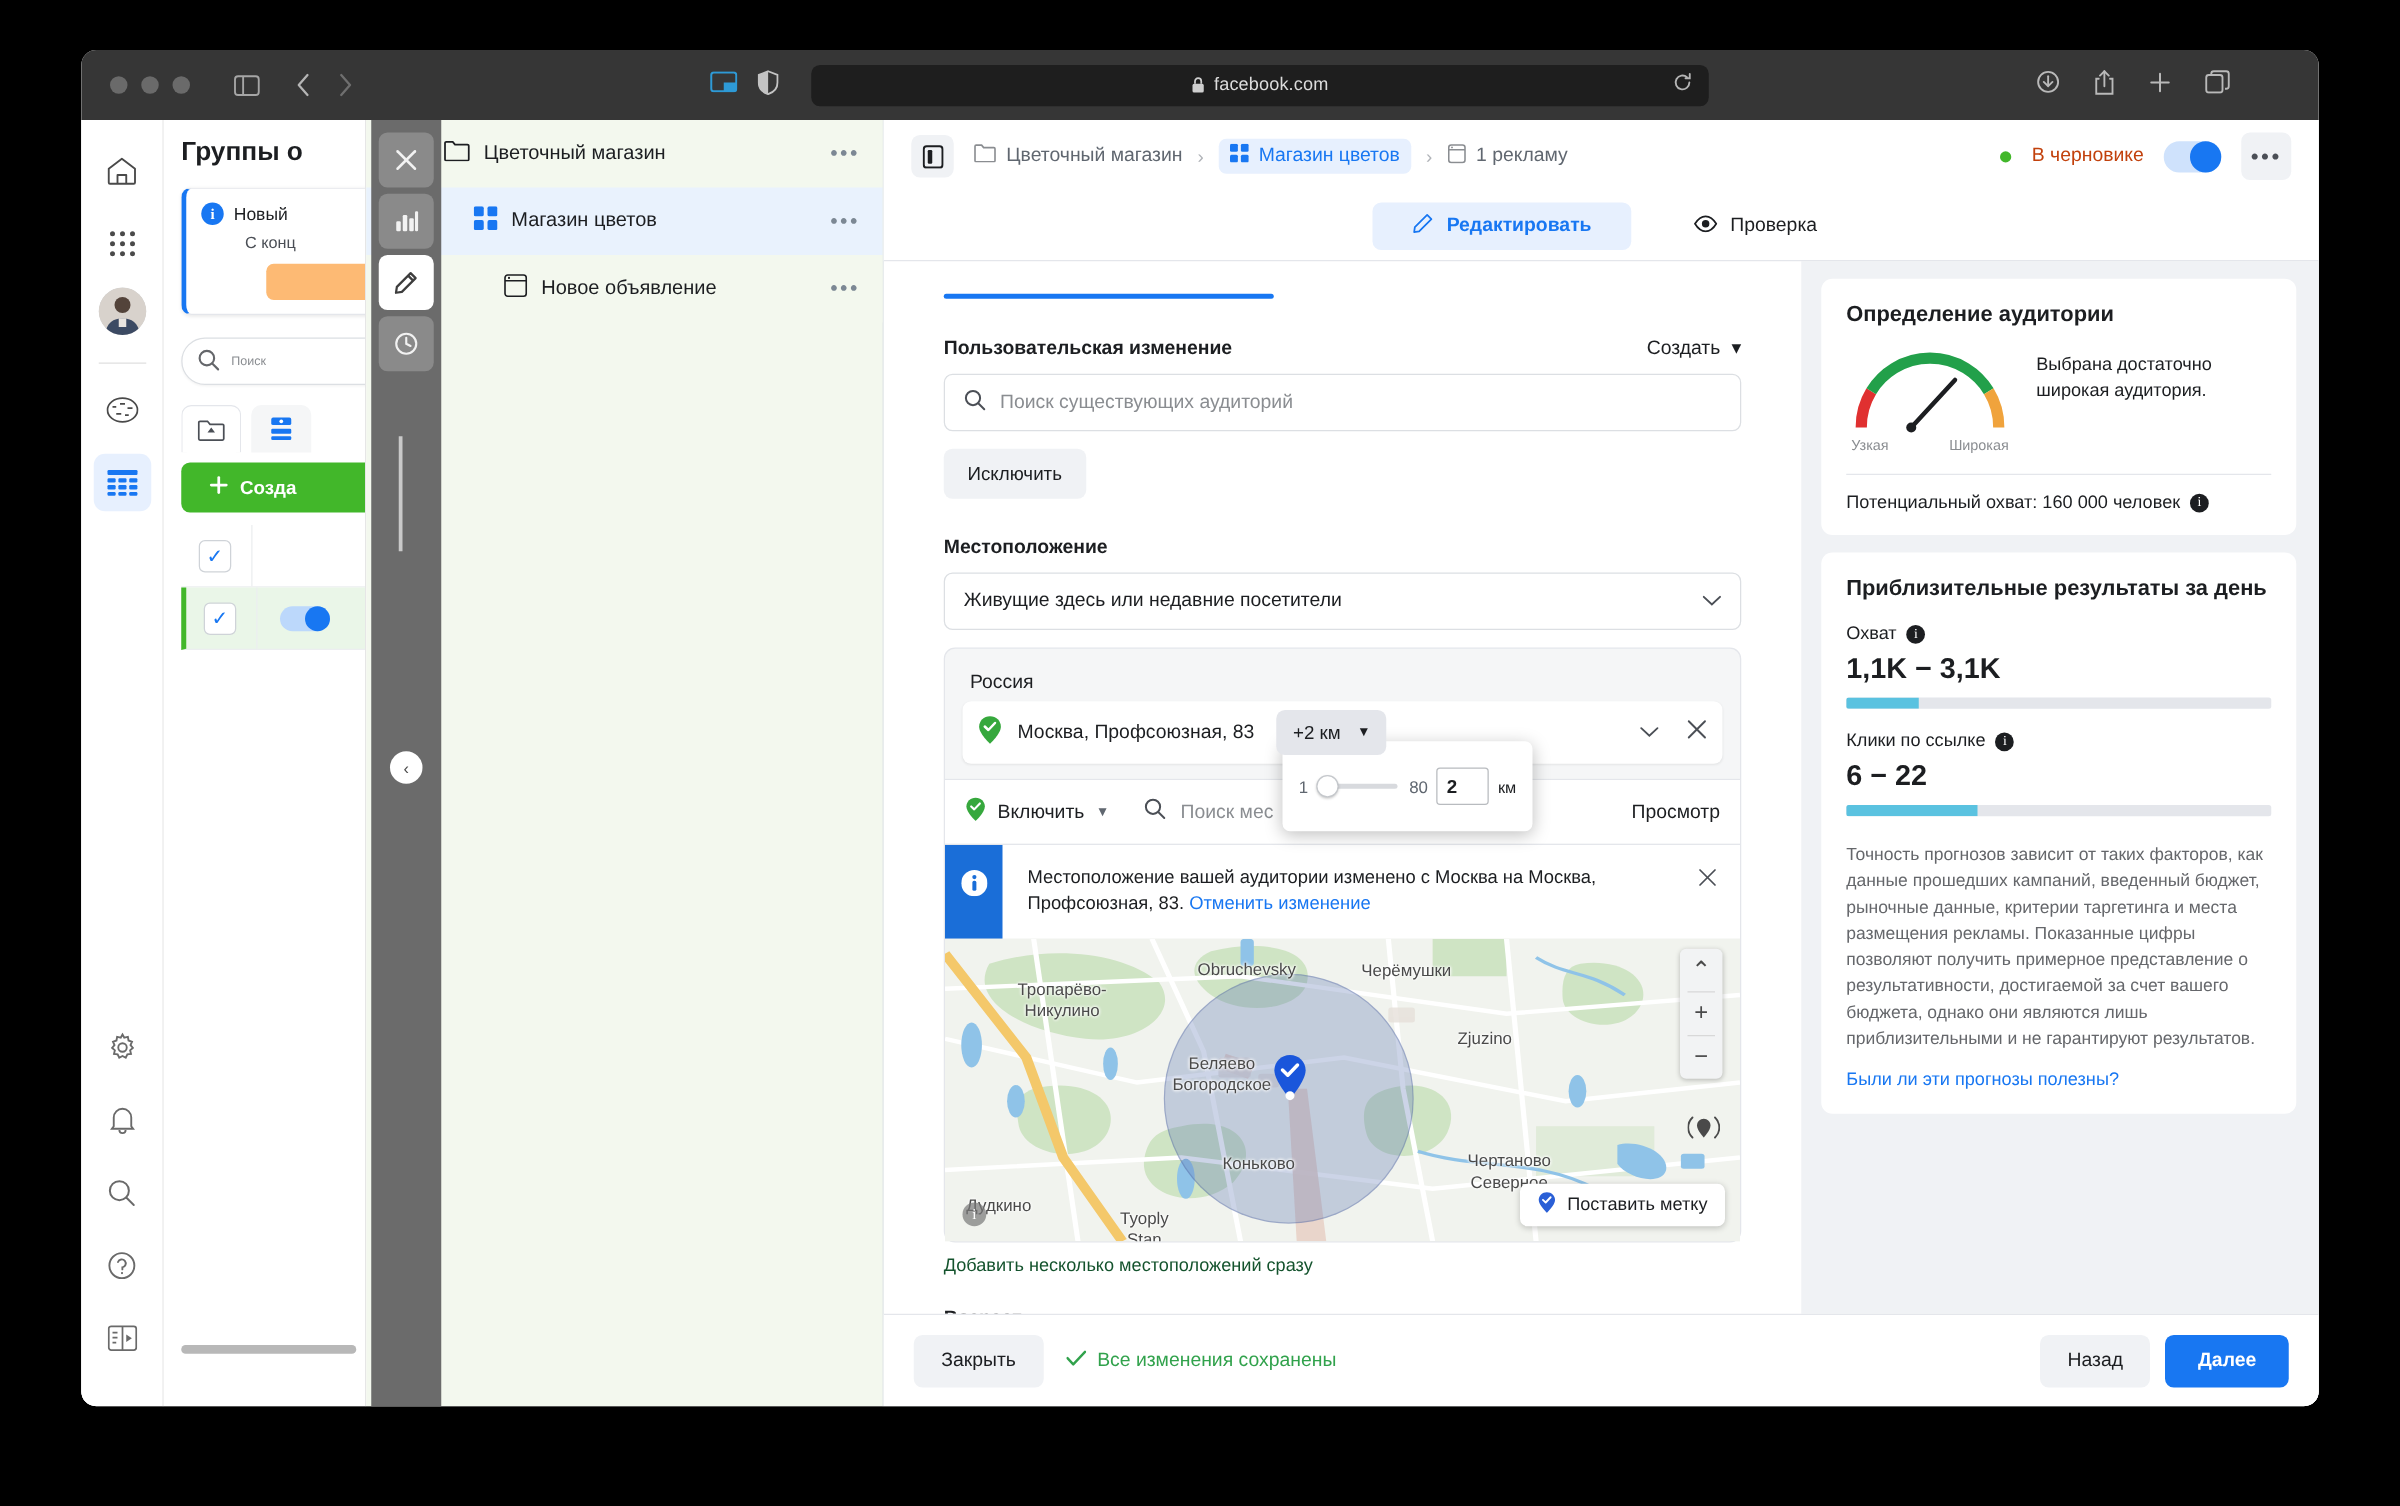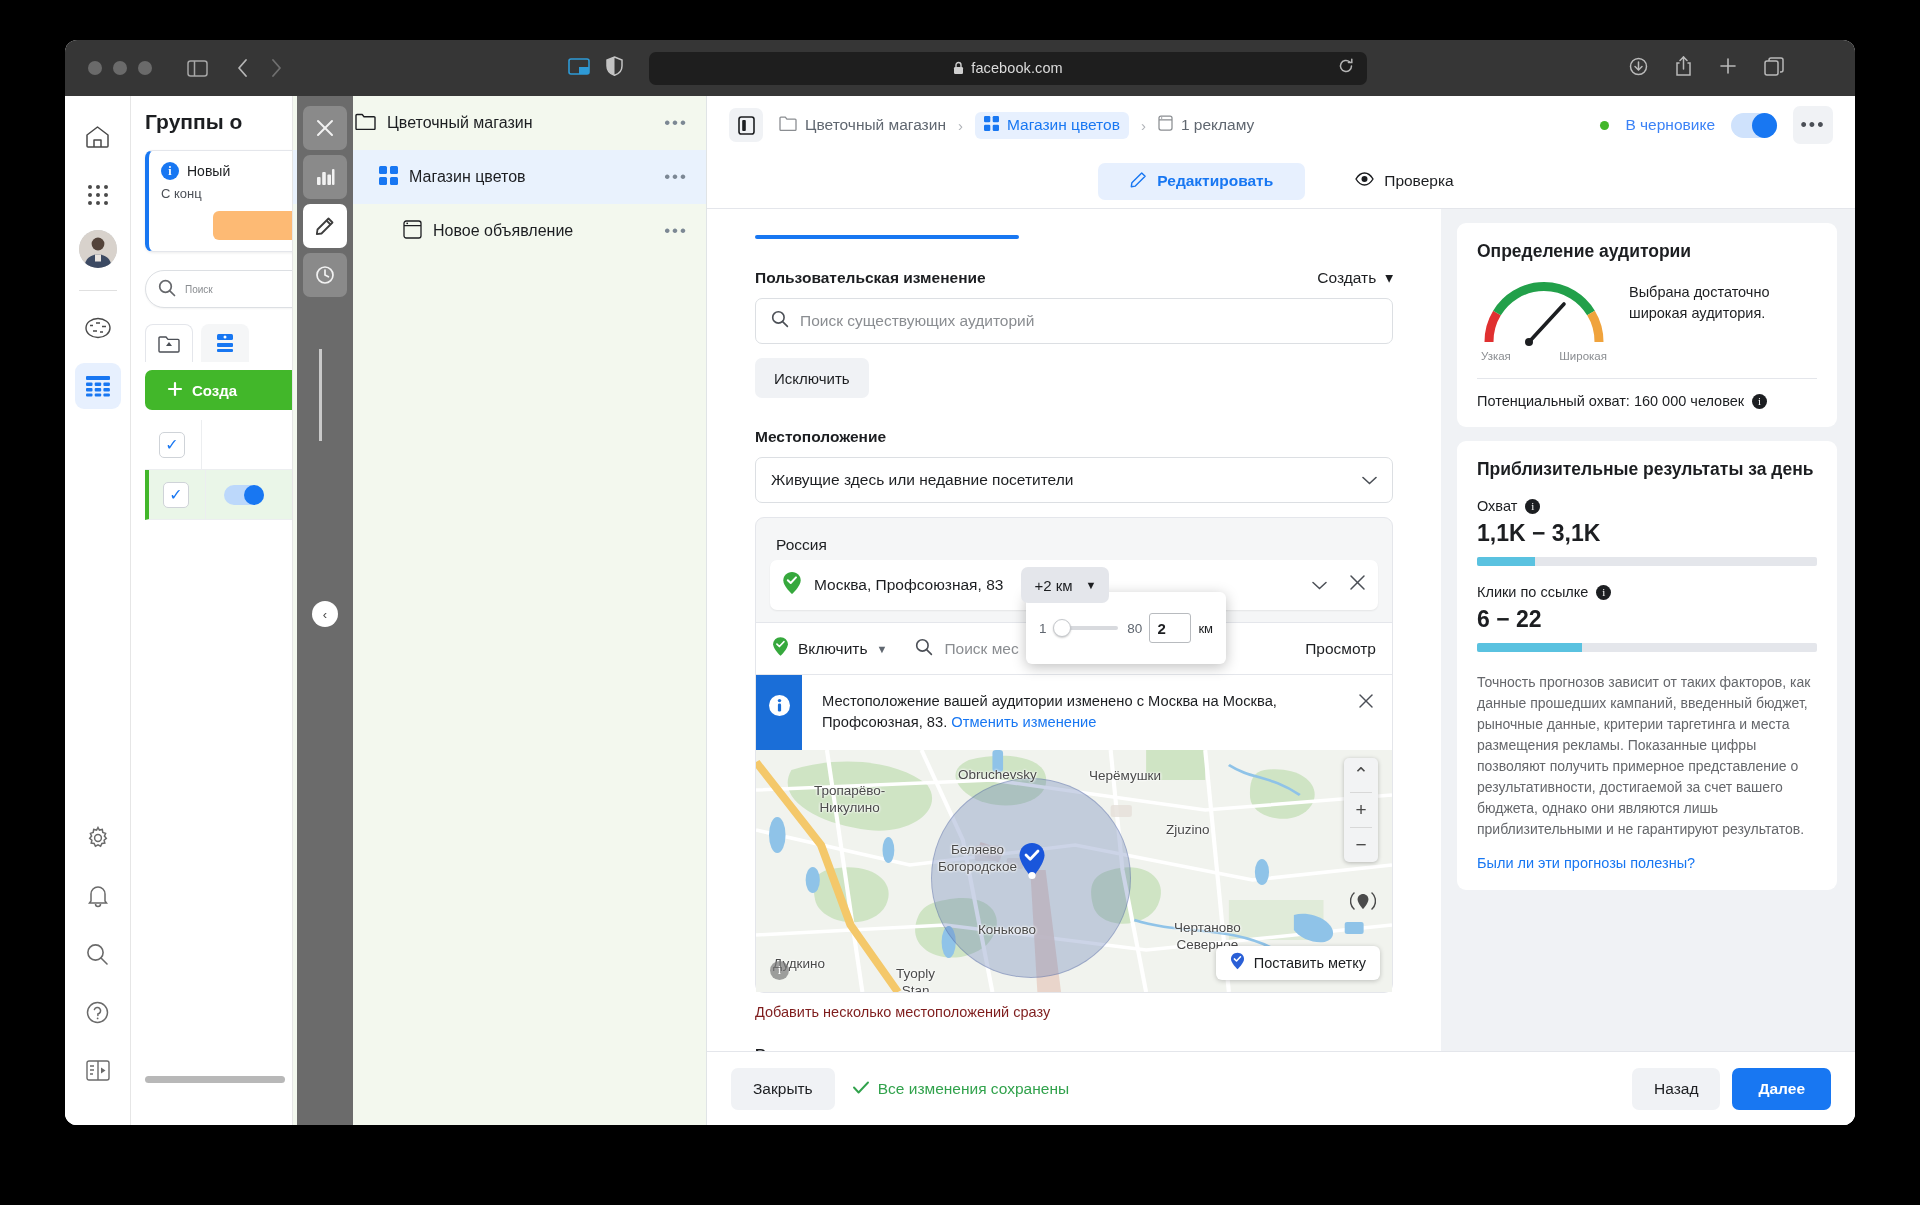--- a/index.html
+++ b/index.html
@@ -73,21 +73,21 @@
   }
   #list-title { font-size: 21px; font-weight: 700; color: #1c1e21; white-space: nowrap; }
   #notif-card {
     margin-top: 16px; width: 230px; background: #fff; border-radius: 8px;
     border: 1px solid #e4e6eb; border-left: 4px solid #1877f2;
     padding: 11px 12px; box-shadow: 0 1px 3px rgba(0,0,0,.08);
   }
   #notif-head { display: flex; align-items: center; gap: 8px; }
   .info-dot-blue { width: 18px; height: 18px; border-radius: 50%; background: #1877f2; color: #fff; font-size: 12px; font-weight: 700; display: flex; align-items: center; justify-content: center; font-family: "Liberation Serif", serif; }
   #notif-title { font-size: 14px; font-weight: 400; color: #1c1e21; white-space: nowrap; }
-  #notif-sub { font-size: 13px; color: #4b4f56; margin-top: 6px; white-space: nowrap; }
+  #notif-sub { font-size: 13px; color: #4b4f56; margin-top: 6px; white-space: nowrap; margin-left: 35px; }
   #notif-btn { margin-top: 10px; margin-left: 52px; background: #fdba74; border-radius: 6px; padding: 7px 14px; font-size: 13px; color: #1c1e21; width: 120px; text-align: right; }
   #list-search {
     margin-top: 18px; width: 230px; height: 38px; background: #fff;
     border: 1px solid #dcdfe3; border-radius: 19px;
     display: flex; align-items: center; gap: 9px; padding: 0 12px;
     box-shadow: 0 1px 2px rgba(0,0,0,.05);
   }
   #list-search span { font-size: 10px; color: #8a8d91; }
   #list-tabs { margin-top: 16px; display: flex; gap: 8px; }
   .list-tab { width: 48px; height: 38px; border-radius: 8px 8px 0 0; background: #f5f6f7; display: flex; align-items: center; justify-content: center; color: #606770; }
@@ -136,21 +136,21 @@
   
   #editor { flex: 1; display: flex; flex-direction: column; background: #f0f2f5; min-width: 0; position: relative; }
   #editor-header { background: #fff; border-bottom: 1px solid #e4e6eb; padding: 0 0 0 22px; }
   #crumb-row { height: 58px; display: flex; align-items: center; }
   #panel-toggle { width: 34px; height: 34px; border-radius: 7px; background: #f0f2f5; display: flex; align-items: center; justify-content: center; margin-right: 16px; }
   .crumb { display: flex; align-items: center; gap: 8px; font-size: 15.5px; color: #606770; }
   .crumb.active { color: #1877f2; background: #e7f0fe; padding: 4px 9px; border-radius: 6px; font-weight: 500; }
   .crumb-sep { margin: 0 12px; color: #b0b3b8; font-size: 15px; }
   #status-group { margin-left: auto; display: flex; align-items: center; gap: 16px; padding-right: 22px; }
   #status-dot { width: 9px; height: 9px; border-radius: 50%; background: #42b72a; }
-  #status-text { font-size: 15.5px; color: #3b82f6; }
+  #status-text { font-size: 15.5px; color: #c2410c; }
   #status-toggle { width: 46px; height: 25px; border-radius: 13px; background: #cfe2fc; position: relative; }
   #status-toggle::after { content:""; position:absolute; right:0; top:0; width:25px; height:25px; border-radius:50%; background:#1877f2; }
   #more-btn { width: 40px; height: 38px; border-radius: 7px; background: #f0f2f5; display: flex; align-items: center; justify-content: center; color: #4b4f56; letter-spacing: 2px; font-size: 18px; line-height: 8px; }
   #tabs-row { height: 54px; display: flex; align-items: center; justify-content: center; gap: 18px; }
   .etab { display: flex; align-items: center; gap: 10px; font-size: 15.5px; padding: 8px 32px; border-radius: 7px; color: #1c1e21; }
   .etab.sel { color: #1877f2; background: #e7f0fe; font-weight: 700; }
 
   #editor-scroll { flex: 1; display: flex; overflow: hidden; padding: 0; position: relative; }
   #form-col { flex: 1; background: #fff; margin: 0; overflow: hidden; position: relative; min-width:0; }
   #form-inner { padding: 0 48px; }
@@ -213,21 +213,21 @@
   .m-label { position: absolute; font-size: 13.5px; color: #4a4a4a; text-shadow: 0 0 3px #fff, 0 0 3px #fff, 0 0 2px #fff; white-space: nowrap; text-align: center; line-height: 1.25; }
   #map-circle { position: absolute; left: 175px; top: 28px; width: 200px; height: 200px; border-radius: 50%; background: rgba(96,120,180,.32); border: 1px solid rgba(80,100,160,.35); }
   #map-pin { position: absolute; left: 262px; top: 92px; width: 28px; height: 38px; }
   #map-ctrl { position: absolute; right: 14px; top: 8px; width: 34px; background: #f2f3f4; border-radius: 5px; box-shadow: 0 1px 4px rgba(0,0,0,.25); }
   .mc-btn { height: 34px; display: flex; align-items: center; justify-content: center; color: #4a4a4a; font-size: 19px; }
   #mc-sep { height: 1px; background: #d8d8d8; margin: 0 6px; }
   #map-locate { position: absolute; right: 16px; top: 138px; color: #4a4a4a; }
   #map-marker-btn { position: absolute; right: 12px; bottom: 12px; background: #fff; border-radius: 6px; height: 34px; display: flex; align-items: center; gap: 9px; padding: 0 14px; font-size: 14.5px; color: #1c1e21; box-shadow: 0 1px 5px rgba(0,0,0,.22); }
   #map-info { position: absolute; left: 14px; bottom: 12px; width: 19px; height: 19px; border-radius: 50%; background: rgba(120,120,120,.7); color: #fff; font-size: 12px; display: flex; align-items: center; justify-content: center; font-family: "Liberation Serif", serif; }
 
-  #multi-loc-link { font-size: 14.5px; color: #7f1d1d; margin-top: 11px; display: inline-block; }
+  #multi-loc-link { font-size: 14.5px; color: #14532d; margin-top: 11px; display: inline-block; }
   #age-label { font-size: 15.5px; font-weight: 700; color: #1c1e21; margin-top: 24px; }
 
   
   #right-col { width: 414px; flex: 0 0 414px; background: #f0f2f5; padding: 14px 18px 0 16px; overflow: hidden; }
   .rcard { background: #fff; border-radius: 9px; padding: 18px 20px; margin-bottom: 14px; }
   .rcard h3 { font-size: 17.5px; font-weight: 700; color: #1c1e21; }
   #gauge-row { display: flex; align-items: flex-start; gap: 18px; margin-top: 14px; }
   #gauge-wrap { width: 134px; }
   #gauge-labels { display: flex; justify-content: space-between; font-size: 11.5px; color: #8a8d91; margin-top: -2px; padding: 0 4px; }
   #gauge-desc { font-size: 14.5px; line-height: 1.45; color: #1c1e21; padding-top: 6px; }

